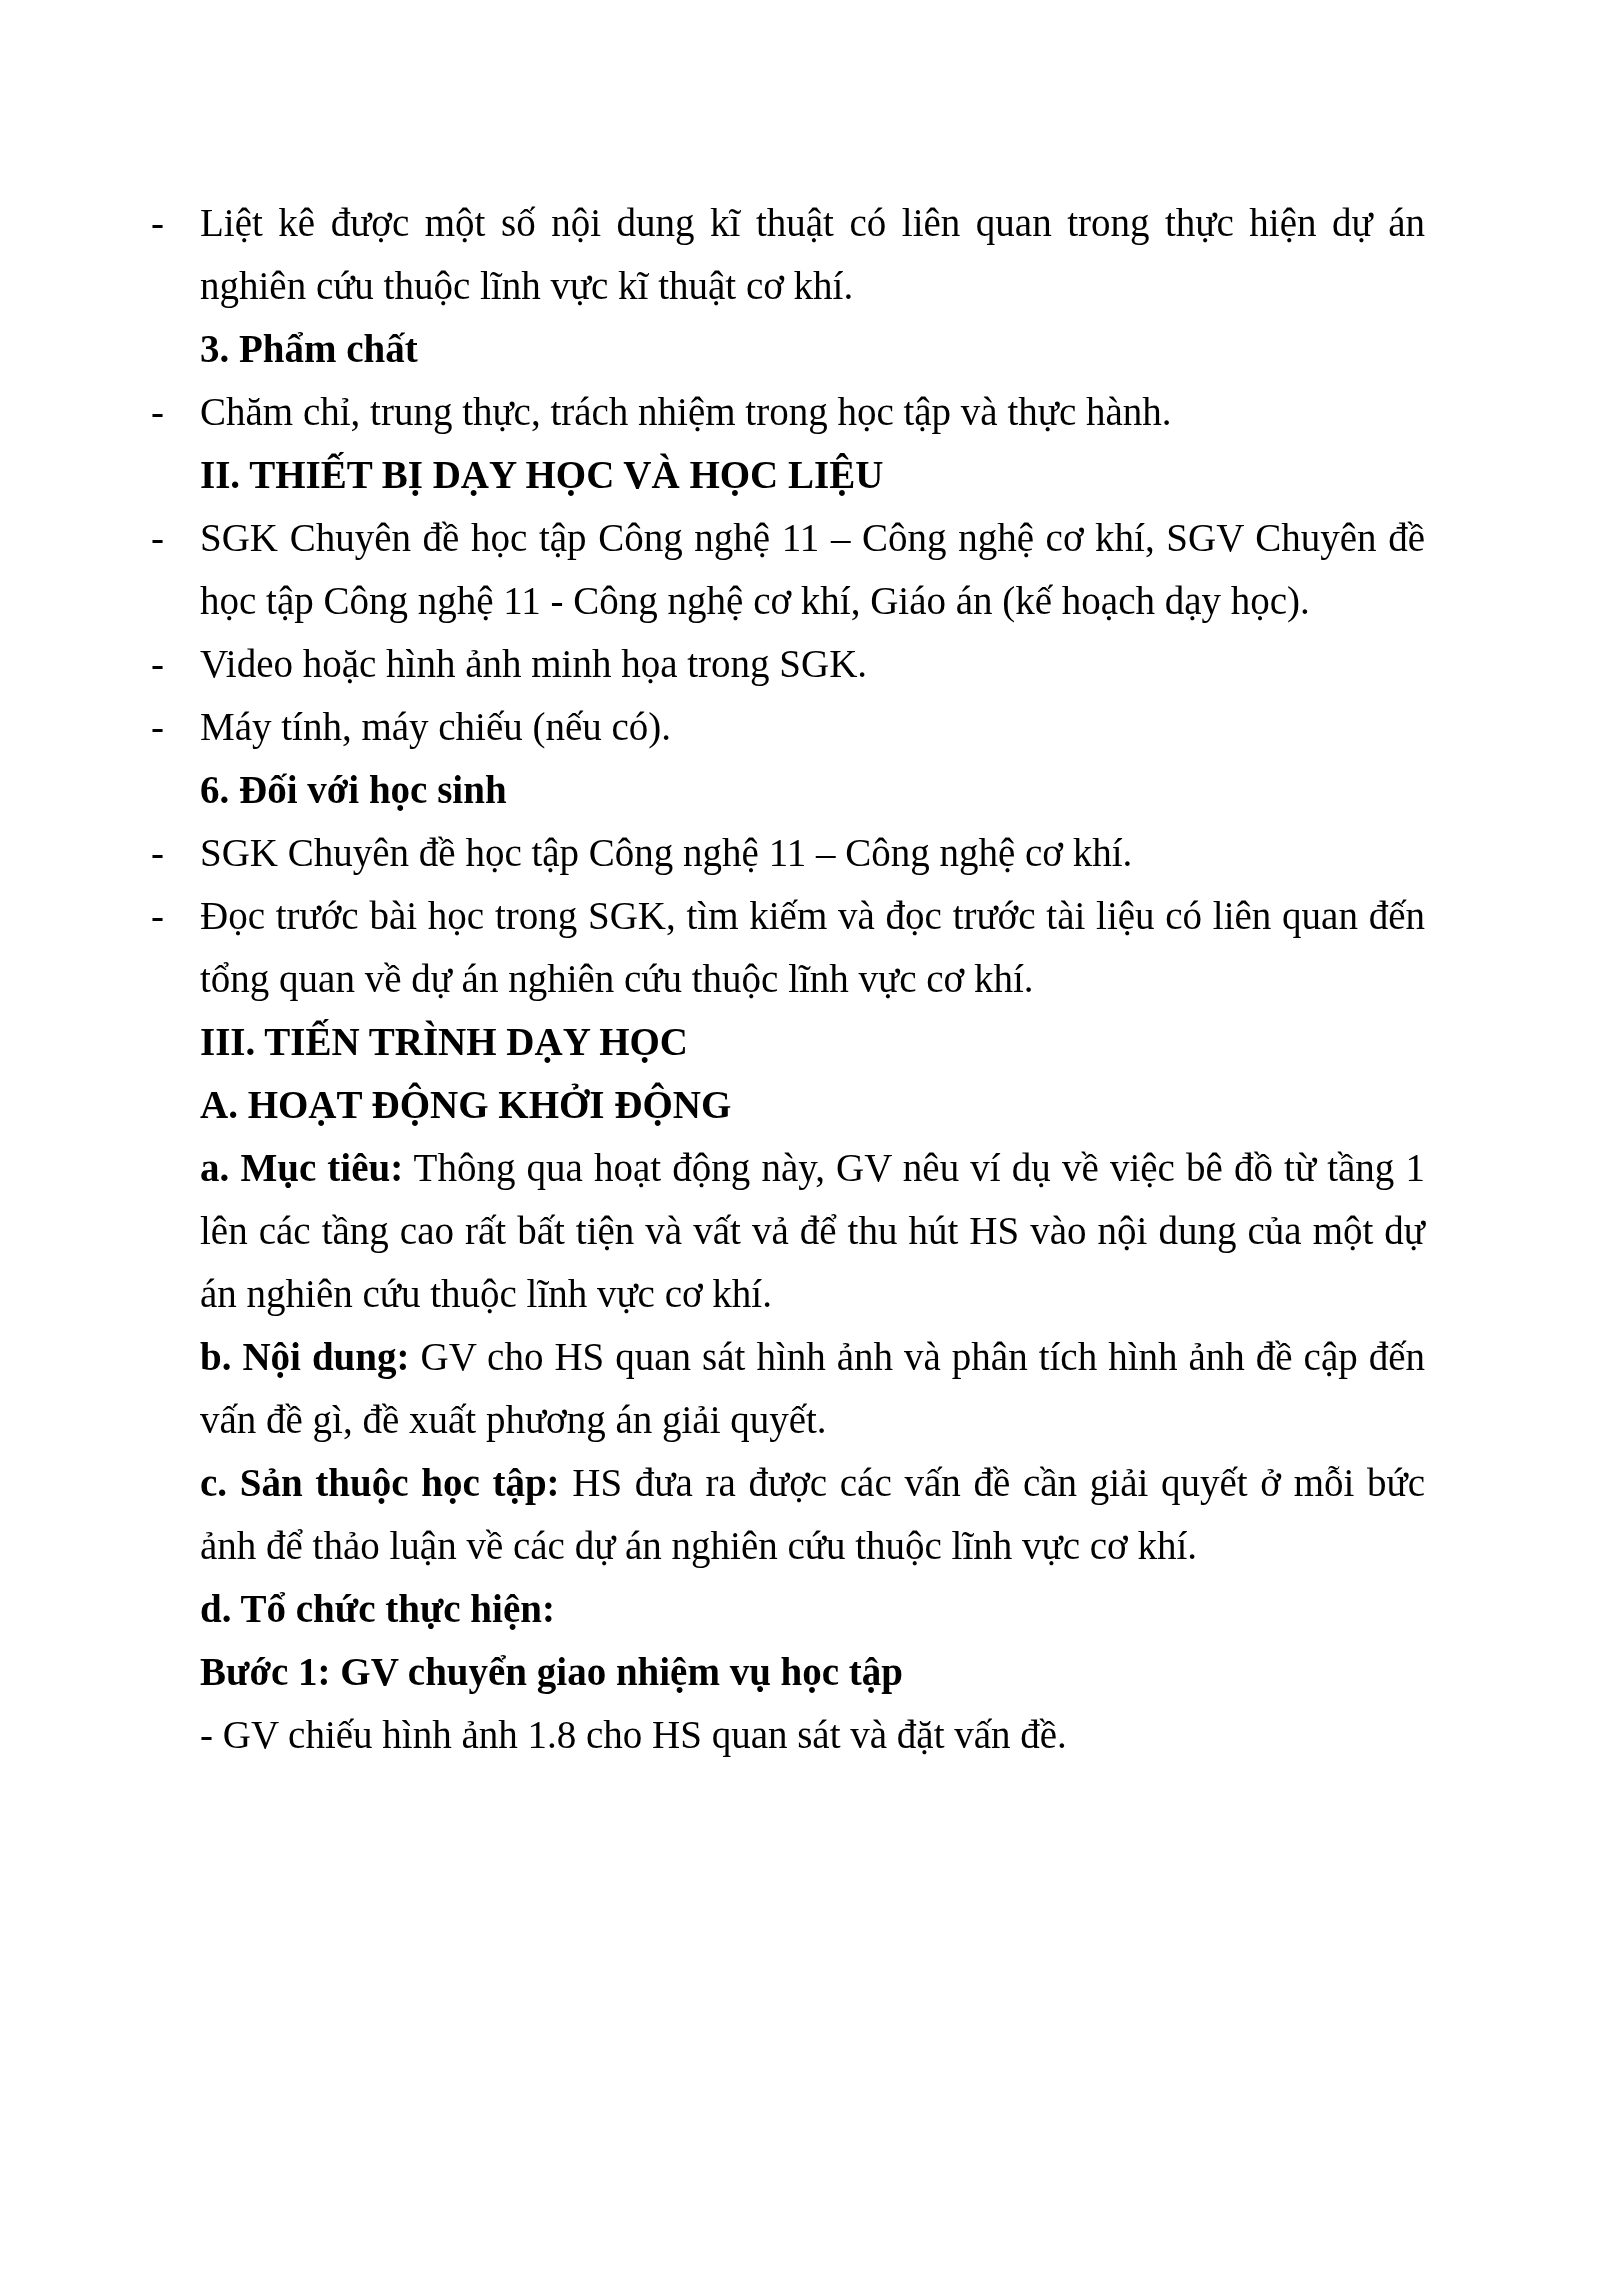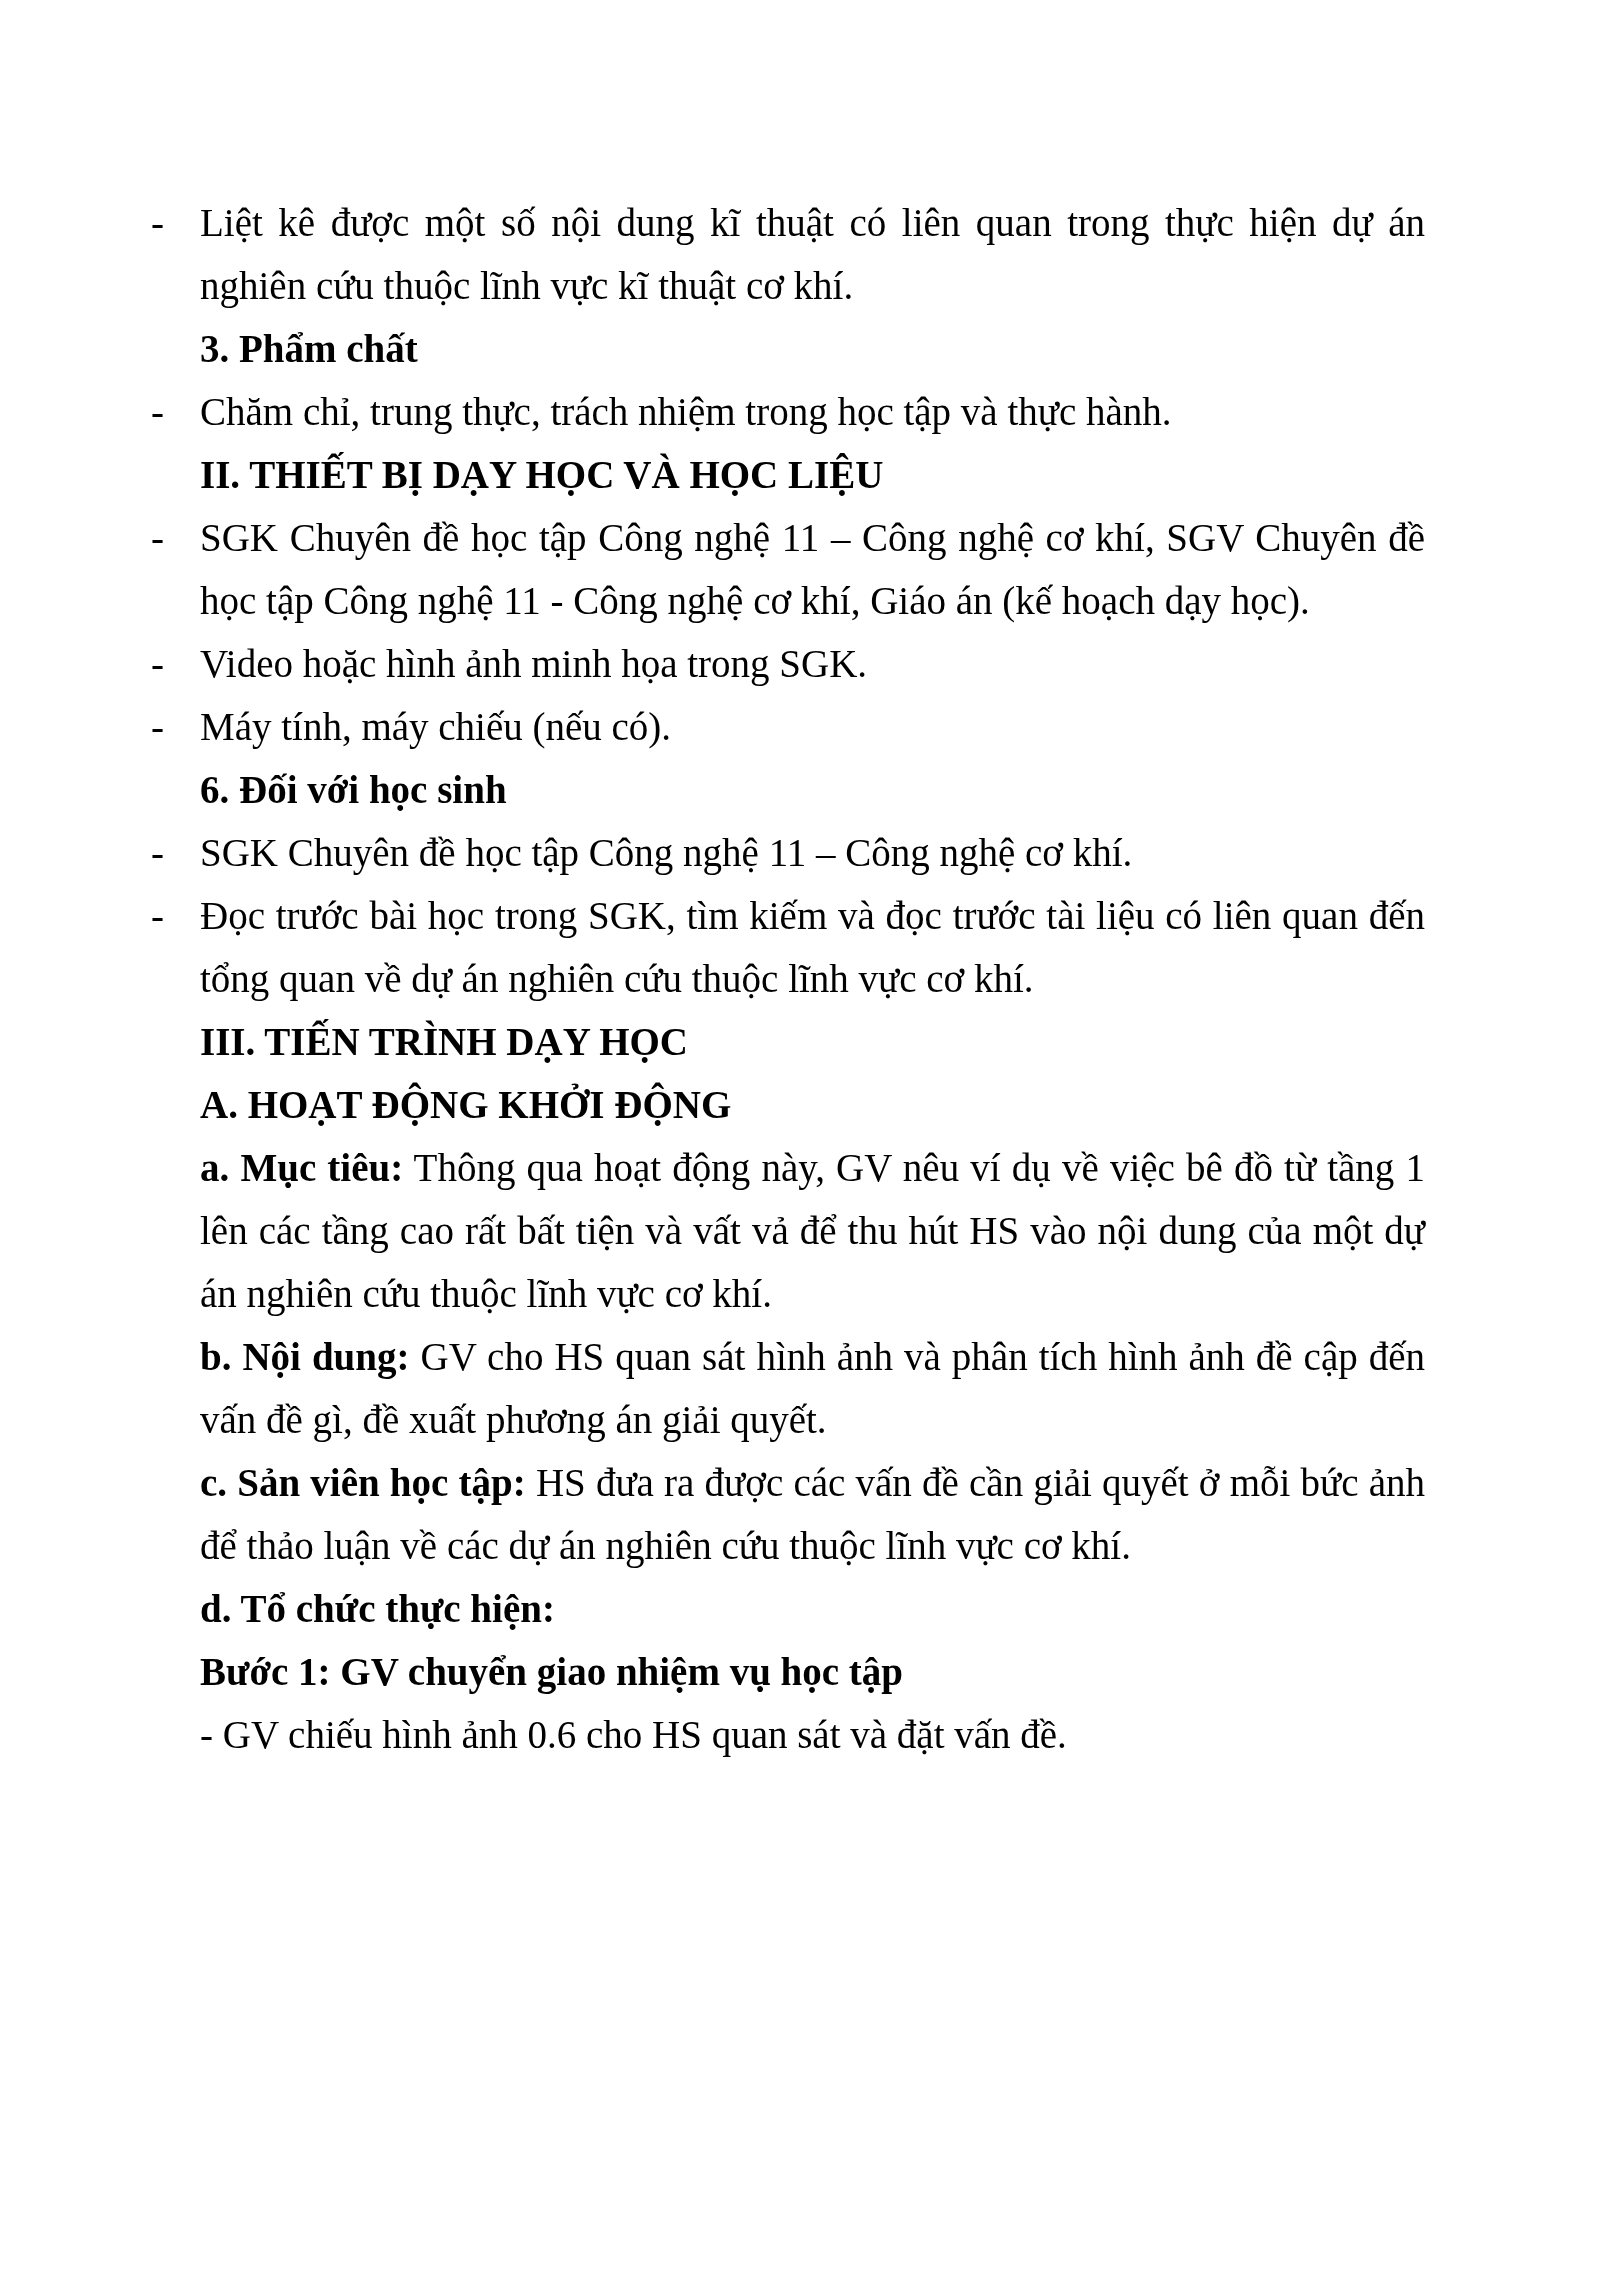--- a/index.html
+++ b/index.html
@@ -80,22 +80,22 @@
   <p class="bullet"><span class="marker">-</span><span>Đọc trước bài học trong SGK, tìm kiếm và đọc trước tài liệu có liên quan đến tổng quan về dự án nghiên cứu thuộc lĩnh vực cơ khí.</span></p>
 
   <p class="heading">III. TIẾN TRÌNH DẠY HỌC</p>
 
   <p class="heading">A. HOẠT ĐỘNG KHỞI ĐỘNG</p>
 
   <p class="para"><b>a. Mục tiêu:</b><span> Thông qua hoạt động này, GV nêu ví dụ về việc bê đồ từ tầng 1 lên các tầng cao rất bất tiện và vất vả để thu hút HS vào nội dung của một dự án nghiên cứu thuộc lĩnh vực cơ khí.</span></p>
 
   <p class="para"><b>b. Nội dung:</b><span> GV cho HS quan sát hình ảnh và phân tích hình ảnh đề cập đến vấn đề gì, đề xuất phương án giải quyết.</span></p>
 
-  <p class="para"><b>c. Sản viên học tập:</b><span> HS đưa ra được các vấn đề cần giải quyết ở mỗi bức ảnh để thảo luận về các dự án nghiên cứu thuộc lĩnh vực cơ khí.</span></p>
+  <p class="para"><b>c. Sản thuộc học tập:</b><span> HS đưa ra được các vấn đề cần giải quyết ở mỗi bức ảnh để thảo luận về các dự án nghiên cứu thuộc lĩnh vực cơ khí.</span></p>
 
   <p class="heading">d. Tổ chức thực hiện:</p>
 
   <p class="heading">Bước 1: GV chuyển giao nhiệm vụ học tập</p>
 
-  <p class="plain">- GV chiếu hình ảnh 0.6 cho HS quan sát và đặt vấn đề.</p>
+  <p class="plain">- GV chiếu hình ảnh 1.8 cho HS quan sát và đặt vấn đề.</p>
 
 </div>
 
 
 </body></html>

